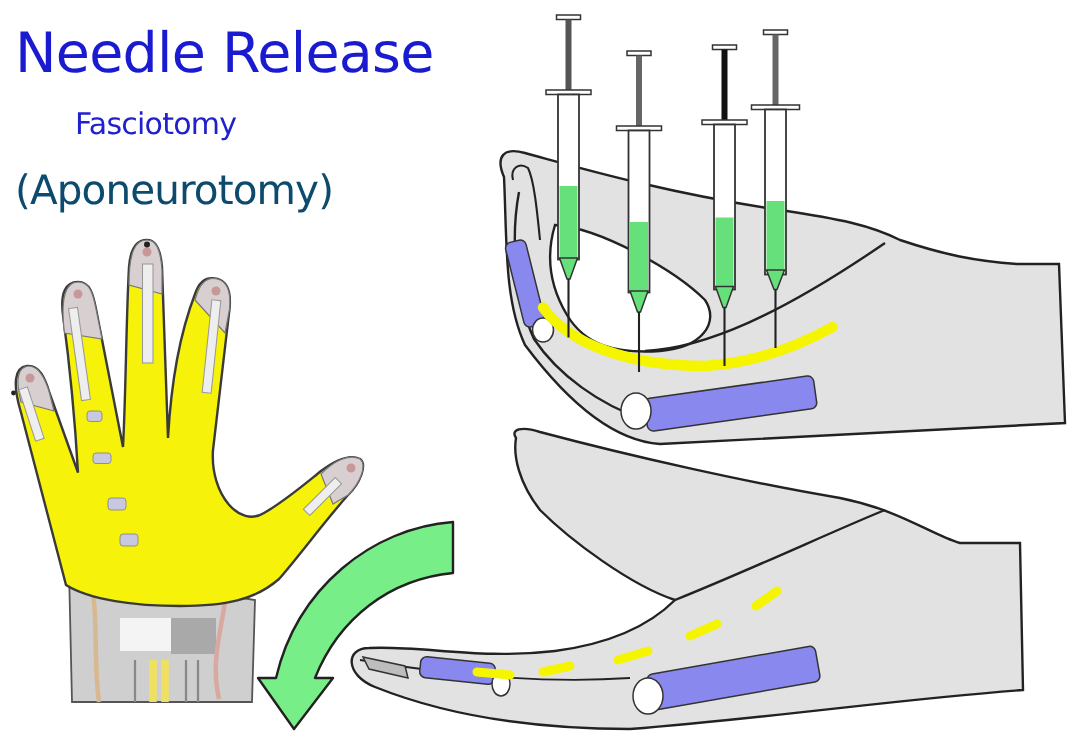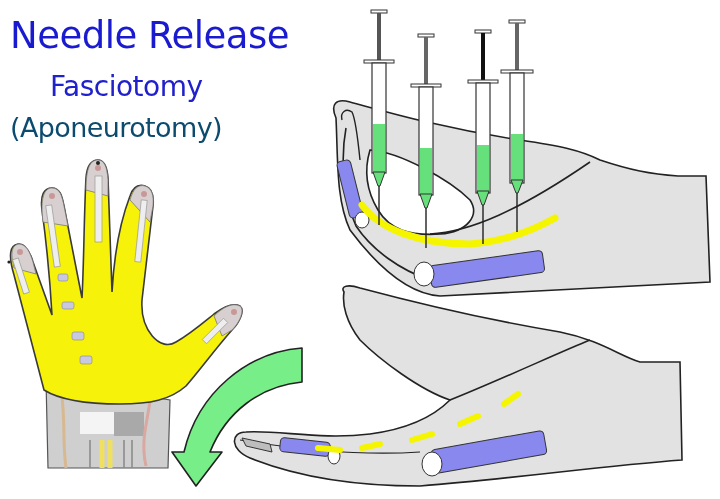--- a/index.html
+++ b/index.html
@@ -1,19 +1,19 @@
 <!DOCTYPE html>
 <html><head>
   <meta charset="utf-8">
   <style>
     html, body { margin: 0; padding: 0; background: #ffffff; }
     body { width: 720px; height: 499px; position: relative; overflow: hidden; }
     .title-block { position: absolute; left: 0; top: 0; width: 340px; height: 160px; }
     .t1 { position: absolute; left: 10px; top: 14px; font-family: "DejaVu Sans", sans-serif; font-size: 37px; color: #1a1ad0; letter-spacing: -0.5px; white-space: nowrap; font-weight: normal; }
-    .t2 { position: absolute; left: 50px; top: 70px; font-family: "DejaVu Sans", sans-serif; font-size: 28px; color: #2020cc; letter-spacing: -0.5px; white-space: nowrap; }
+    .t2 { position: absolute; left: 50px; top: 70px; font-family: "DejaVu Sans", sans-serif; font-size: 20px; color: #2020cc; letter-spacing: -0.5px; white-space: nowrap; }
     .t3 { position: absolute; left: 10px; top: 112px; font-family: "DejaVu Sans", sans-serif; font-size: 27px; color: #0c4a6e; letter-spacing: -0.6px; white-space: nowrap; }
     svg.art { position: absolute; left: 0; top: 0; }
   </style>
 </head>
 <body>
 
 <svg class="art" width="720" height="499" viewBox="0 0 720 499" xmlns="http://www.w3.org/2000/svg">
 
   <g>
 

